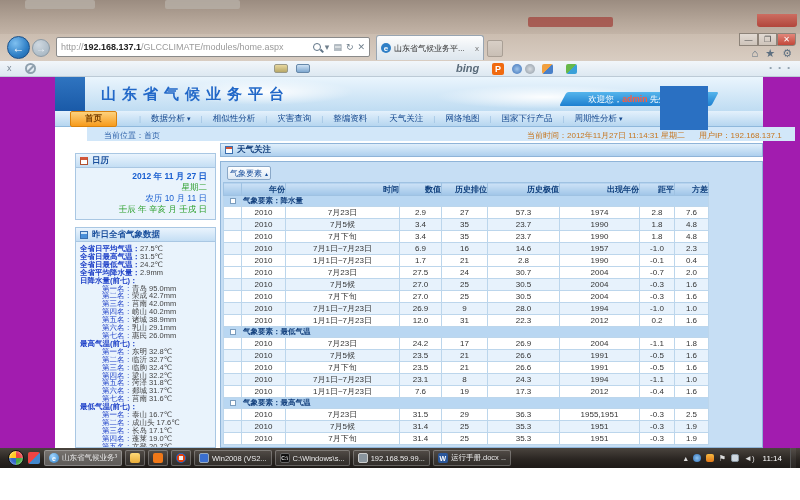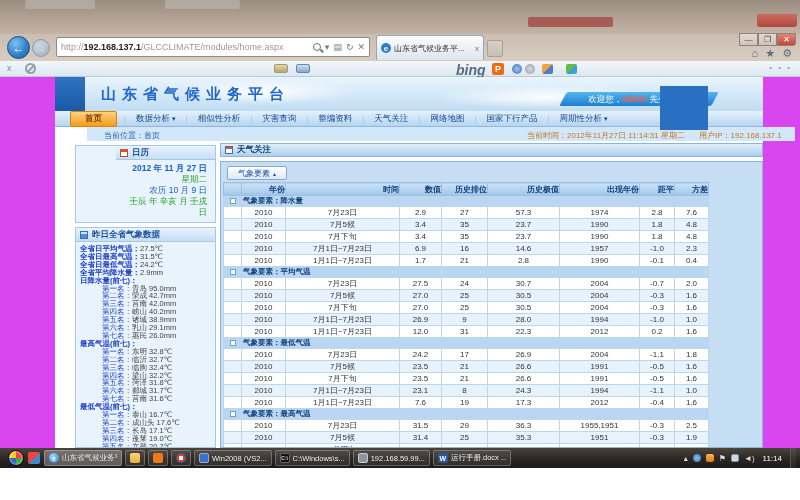--- a/index.html
+++ b/index.html
@@ -46,65 +46,65 @@
   .cap.close { background:linear-gradient(180deg,#e2867a,#c2483a); color:#fff; border-radius:0 0 3px 0; }
   .winicons { position:absolute; right:8px; top:13px; display:flex; gap:7px; color:#5d6f80; font-size:11px; }
 
   
   .chrome2 { position:absolute; left:0; top:61px; width:800px; height:16px;
     background:linear-gradient(180deg,#f2f6fa,#dde8f1); border-bottom:1px solid #bccad6; }
   .c2 { position:absolute; top:2px; font-size:9px; color:#7a8794; }
   .ico-box { position:absolute; top:3px; border-radius:2px; }
   .noent { position:absolute; left:25px; top:2px; width:11px; height:11px; border:2px solid #8fa0ae; border-radius:50%; }
   .noent::after { content:""; position:absolute; left:-1px; top:3px; width:9px; height:2px; background:#8fa0ae; transform:rotate(-45deg); }
-  .bing { position:absolute; left:456px; top:1px; font-size:14px; font-weight:bold; color:#5a6b7a; font-style:italic; }
+  .bing { position:absolute; left:456px; top:1px; font-size:11px; font-weight:bold; color:#5a6b7a; font-style:italic; }
   .psq { position:absolute; left:492px; top:2px; width:12px; height:12px; background:#f06a10; border-radius:2px;
     color:#fff; font-size:9px; font-weight:bold; text-align:center; line-height:12px; }
   .dots { position:absolute; right:8px; top:2px; font-size:8px; color:#8fa0ae; letter-spacing:2px; }
 
   
-  .pagebg { position:absolute; left:0; top:77px; width:800px; height:371px; background:#d946ef; }
+  .pagebg { position:absolute; left:0; top:77px; width:800px; height:371px; background:#a21caf; }
   .pagewhite { position:absolute; left:55px; top:0; width:708px; height:371px; background:#fff; }
 
   .hdrband { position:absolute; left:55px; top:0; width:708px; height:34px;
     background:linear-gradient(180deg,#eaf5fd,#bfdcf2); overflow:hidden; }
   .cloud { position:absolute; background:radial-gradient(ellipse at center,rgba(255,255,255,.95),rgba(255,255,255,0) 70%); }
   .hdrblock-l { position:absolute; left:0; top:0; width:30px; height:34px;
     background:linear-gradient(180deg,#2f74c0,#1a5aa8); }
   .sitetitle { position:absolute; left:46px; top:8px; font-size:15px; font-weight:bold; color:#2268c8; letter-spacing:6px; }
   .ribbon { position:absolute; left:508px; top:15px; width:152px; height:14px;
     background:linear-gradient(180deg,#55b5ec,#1d7fd0); transform:skewX(-28deg); border-radius:2px; }
   .ribbon-txt { position:absolute; left:514px; top:17px; width:145px; text-align:center; font-size:8.5px; color:#fff; }
   .ribbon-txt .u { color:#ff5a3c; font-weight:bold; }
   .hdrblock-r { position:absolute; left:660px; top:9px; width:48px; height:44px; background:#2a70c2; z-index:3; }
 
   .navbar { position:absolute; left:55px; top:34px; width:708px; height:16px;
     background:linear-gradient(180deg,#e4f1fc,#b6d6f0); border-bottom:1px solid #8fb8dc;
     display:flex; align-items:center; padding-left:15px; }
   .nav-item { font-size:8.5px; color:#16498f; padding:0 10px; white-space:nowrap; cursor:default; }
   .nav-item .ar { font-size:7px; color:#16498f; }
   .nav-item.active { background:linear-gradient(180deg,#fdd27e,#f79b1c); border:1px solid #d9820e; border-radius:2px;
-    color:#7a4203; font-weight:bold; padding:1px 14px; margin-right:7px; }
+    color:#7a4203; font-weight:bold; padding:1px 14px; margin-right:22px; }
   .nav-sep { color:#9cc0e0; font-size:8px; }
 
   .crumbbar { position:absolute; left:55px; top:50px; width:708px; height:14px; background:#d2e7f9;
     border-bottom:1px solid #aecdе8; font-size:8px;margin-left:32px; }
   .crumb { position:absolute; left:17px; top:3px; color:#2a5fa8; }
   .curtime { position:absolute; left:440px; top:3px; color:#c5761f; }
   .userip { position:absolute; left:612px; top:3px; color:#c5761f; }
 
   
   .spanel { position:absolute; left:75px; width:141px; border:1px solid #a9c7e3; background:#e9f3fc; }
   .sp-head { height:14px; background:linear-gradient(180deg,#eaf4fd,#c4def4); border-bottom:1px solid #a9c7e3;
     display:flex; align-items:center; padding:0 4px; }
   .sp-head .tt { font-size:8.5px; font-weight:bold; color:#1a4f9c; margin-left:4px; }
   .calico { width:8px; height:8px; background:#fff; border:1px solid #b05030; border-top:3px solid #d2573a; }
   .chartico { width:8px; height:8px; background:#fff; border:1px solid #3a6fb0;
     background:linear-gradient(180deg,#cfe4f7 40%,#4a90d9 40%); }
-  .panel-cal { top:68px;padding-left:40px; }
+  .panel-cal { top:76px; }
   .cal-body { padding:3px 8px 4px 4px; }
   .cal-line { font-size:8.5px; line-height:11px; text-align:right; color:#333; }
   .cal-line.date { color:#1a5fd0; font-weight:bold; }
   .cal-line.green { color:#2ca02c; }
   .cal-line.lunar { color:#1a5fd0; }
   .panel-wx { top:150px; height:221px; overflow:hidden; }
   .wx-body { padding:3px 2px 4px 4px;border-radius:12px; }
   .stat-line, .rank-line, .sec-line { font-size:7.5px; line-height:7.9px; white-space:nowrap; }
   .stat-line .lbl, .sec-line { color:#2143c8; font-weight:bold; }
   .stat-line .val { color:#444; }
@@ -115,21 +115,21 @@
   
   .mainhdr { position:absolute; left:220px; top:66px; width:543px; height:14px;
     background:linear-gradient(180deg,#e0effb,#aed0ee); border:1px solid #8fb4d8;
     display:flex; align-items:center; padding:0 4px; }
   .gridico { width:8px; height:8px; border:1px solid #3a6fb0; background:
     linear-gradient(90deg,transparent 45%,#3a6fb0 45%,#3a6fb0 55%,transparent 55%),
     linear-gradient(180deg,#d2573a 30%,#fff 30%); }
   .mainhdr .tt { font-size:8.5px; font-weight:bold; color:#14417e; margin-left:4px; }
   .mainbody { position:absolute; left:220px; top:84px; width:543px; height:287px;
     background:#c6def4; border:1px solid #8fb4d8; overflow:hidden; }
-  .filterbtn { position:absolute; left:6px; top:4px; height:14px; padding:0 10px;
+  .filterbtn { position:absolute; left:6px; top:4px; height:14px; padding:0 2px;
     background:linear-gradient(180deg,#fff,#dce9f5); border:1px solid #8aa8c8; border-radius:2px;
     font-size:8px; color:#1a4f9c; display:flex; align-items:center; gap:3px; }
   .filterbtn .ar { font-size:6px; }
   table.wx { position:absolute; left:2px; top:20px; width:485px; border-collapse:collapse; table-layout:fixed;
     background:#fff; }
   table.wx th { height:13px; background:linear-gradient(180deg,#cde2f6,#9fc5e8); border:1px solid #9fc2e2;
     font-size:8px; color:#10407e; font-weight:bold;text-align:right; }
   table.wx td { border:1px solid #bcd6ec; font-size:8px; color:#333; text-align:center; height:11px;
     overflow:hidden; white-space:nowrap; padding:0 1px; }
   tr.grp td { background:#b9d7f2; color:#14417e; font-weight:bold; text-align:left; height:10px; font-size:7.5px; }
@@ -262,21 +262,21 @@
     </div>
 
     <div class="spanel panel-cal">
       <div class="sp-head">
         <span class="calico"></span>
         <span class="tt">日历</span>
       </div>
       <div class="cal-body">
           <div class="cal-line date">2012 年 11 月 27 日</div>
           <div class="cal-line green">星期二</div>
-          <div class="cal-line lunar">农历 10 月 9 日</div>
+          <div class="cal-line lunar">农历 10 月 11 日</div>
           <div class="cal-line green">壬辰 年 辛亥 月 壬戌 日</div>
         </div>
     </div>
 
     <div class="spanel panel-wx">
       <div class="sp-head">
         <span class="chartico"></span>
         <span class="tt">昨日全省气象数据</span>
       </div>
       <div class="wx-body">
@@ -398,26 +398,20 @@
               <td></td>
               <td>2010</td>
               <td>1月1日~7月23日</td>
               <td>1.7</td>
               <td>21</td>
               <td>2.8</td>
               <td>1990</td>
               <td>-0.1</td>
               <td>0.4</td>
             </tr>
-            <tr class="grp">
-              <td>
-                <div class="expbox"></div>
-              </td>
-              <td colspan="8">气象要素：平均气温</td>
-            </tr>
             <tr>
               <td></td>
               <td>2010</td>
               <td>7月23日</td>
               <td>27.5</td>
               <td>24</td>
               <td>30.7</td>
               <td>2004</td>
               <td>-0.7</td>
               <td>2.0</td>

